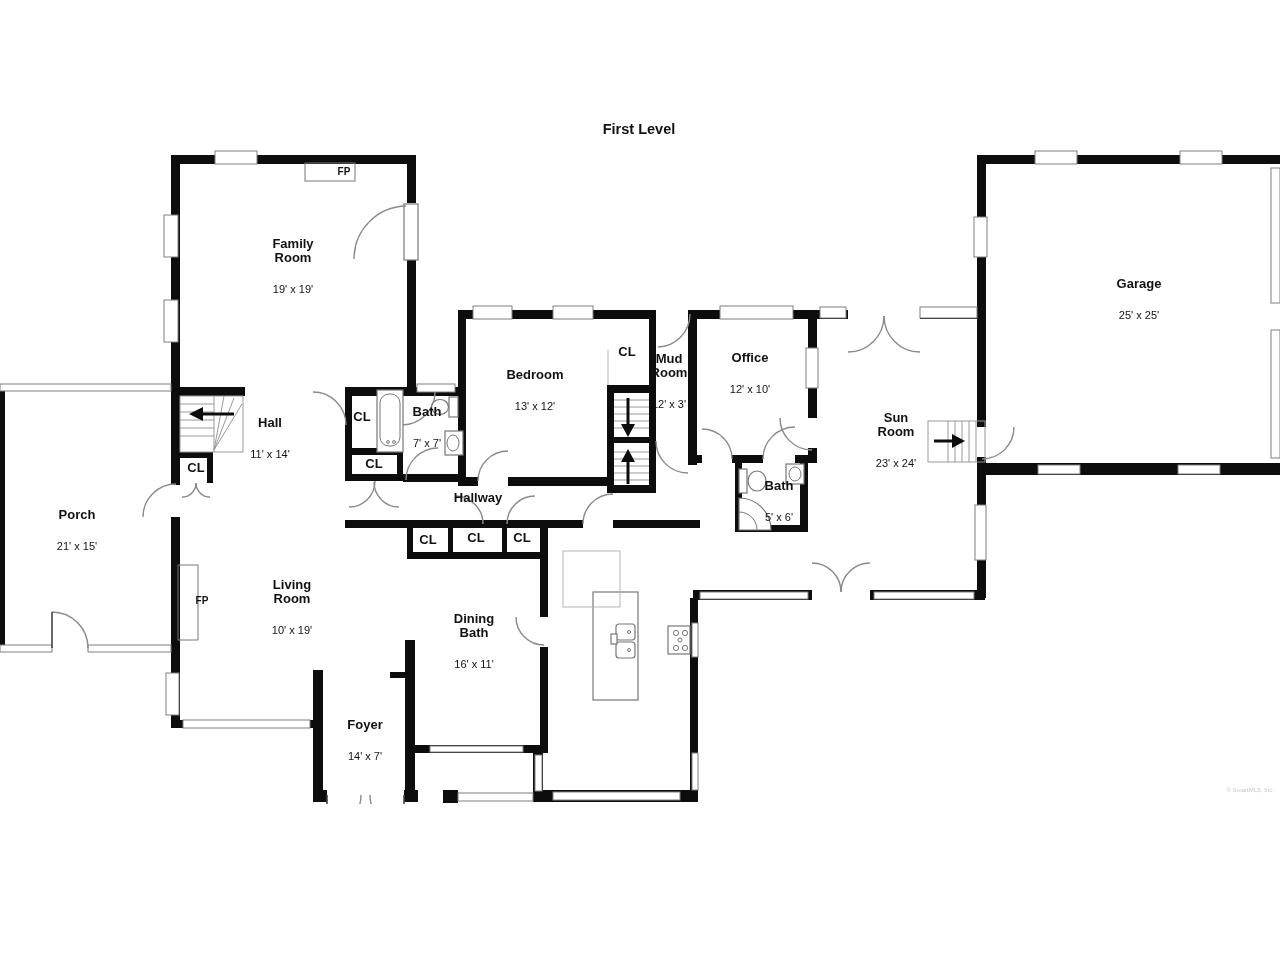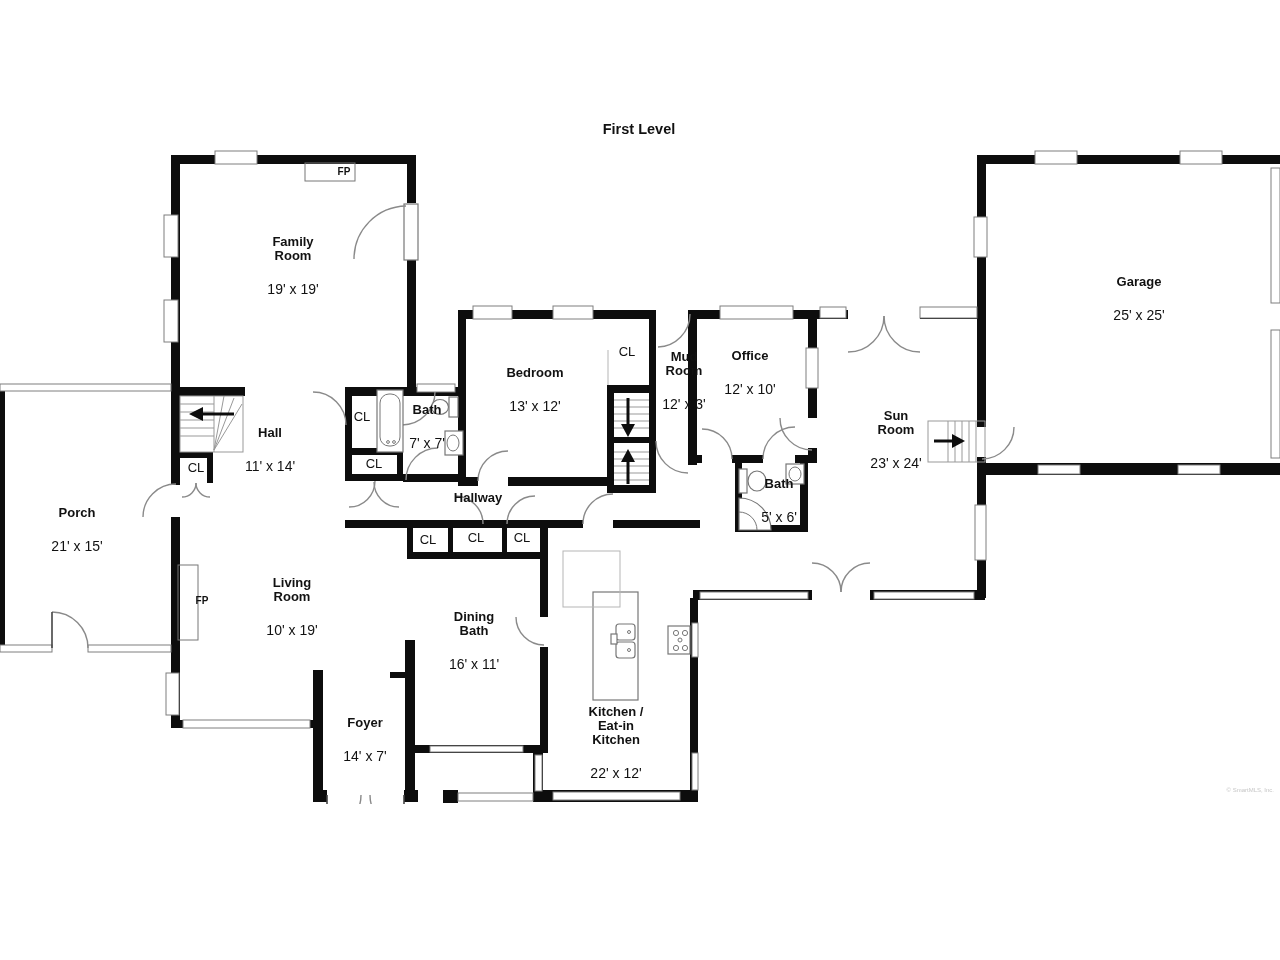--- a/index.html
+++ b/index.html
@@ -2,22 +2,22 @@
 <html><head>
 <meta charset="utf-8">
 <style>
   html,body{margin:0;padding:0;background:#fff;}
   #plan{position:relative;width:1280px;height:804px;background:#fff;overflow:hidden;
         font-family:"Liberation Sans",sans-serif;}
   #walls{position:absolute;left:0;top:0;}
   .lbl{position:absolute;transform:translate(-50%,-50%);text-align:center;color:#111;
        white-space:pre-line;line-height:1.08;}
   .rname{font-weight:bold;font-size:13px;}
-  .rdims{font-weight:normal;font-size:14px;margin-top:1px;}
-  .cl{font-weight:normal;font-size:13px;text-align:right;}
+  .rdims{font-weight:normal;font-size:11px;margin-top:1px;}
+  .cl{font-weight:bold;font-size:13px;text-align:right;}
   .fp{font-weight:bold;font-size:10px;padding-left:28px;}
   .title{font-weight:bold;font-size:14.5px;}
   .copyright{position:absolute;right:6px;bottom:11px;font-size:6px;color:#c6c6c6;
        transform:none;text-align:right;}
 </style>
 </head>
 <body>
 
 <div id="plan">
 
@@ -285,33 +285,33 @@
     <div class="rdims">19' x 19'</div>
   </div>
   <div class="lbl" style="left:1139px;top:299px">
     <div class="rname">Garage</div>
     <div class="rdims">25' x 25'</div>
   </div>
   <div class="lbl" style="left:77px;top:530px">
     <div class="rname">Porch</div>
     <div class="rdims">21' x 15'</div>
   </div>
-  <div class="lbl" style="left:270px;top:450px">
+  <div class="lbl" style="left:270px;top:438px">
     <div class="rname">Hall</div>
     <div class="rdims">11' x 14'</div>
   </div>
   <div class="lbl" style="left:427px;top:427px">
     <div class="rname">Bath</div>
     <div class="rdims">7' x 7'</div>
   </div>
   <div class="lbl" style="left:535px;top:390px">
     <div class="rname">Bedroom</div>
     <div class="rdims">13' x 12'</div>
   </div>
-  <div class="lbl" style="left:684px;top:381px">
+  <div class="lbl" style="left:669px;top:381px">
     <div class="rname">Mud
 Room</div>
     <div class="rdims">12' x 3'</div>
   </div>
   <div class="lbl" style="left:750px;top:373px">
     <div class="rname">Office</div>
     <div class="rdims">12' x 10'</div>
   </div>
   <div class="lbl" style="left:896px;top:440px">
     <div class="rname">Sun
@@ -331,26 +331,20 @@
     <div class="rdims">10' x 19'</div>
   </div>
   <div class="lbl" style="left:474px;top:641px">
     <div class="rname">Dining
 Bath</div>
     <div class="rdims">16' x 11'</div>
   </div>
   <div class="lbl" style="left:365px;top:740px">
     <div class="rname">Foyer</div>
     <div class="rdims">14' x 7'</div>
-  </div>
-  <div class="lbl" style="left:616px;top:743px">
-    <div class="rname">Kitchen /
-Eat-in
-Kitchen</div>
-    <div class="rdims">22' x 12'</div>
   </div>
 
   <div class="lbl cl" style="left:196px;top:468px">CL</div>
   <div class="lbl cl" style="left:362px;top:417px">CL</div>
   <div class="lbl cl" style="left:374px;top:464px">CL</div>
   <div class="lbl cl" style="left:627px;top:352px">CL</div>
   <div class="lbl cl" style="left:428px;top:540px">CL</div>
   <div class="lbl cl" style="left:476px;top:538px">CL</div>
   <div class="lbl cl" style="left:522px;top:538px">CL</div>
 

